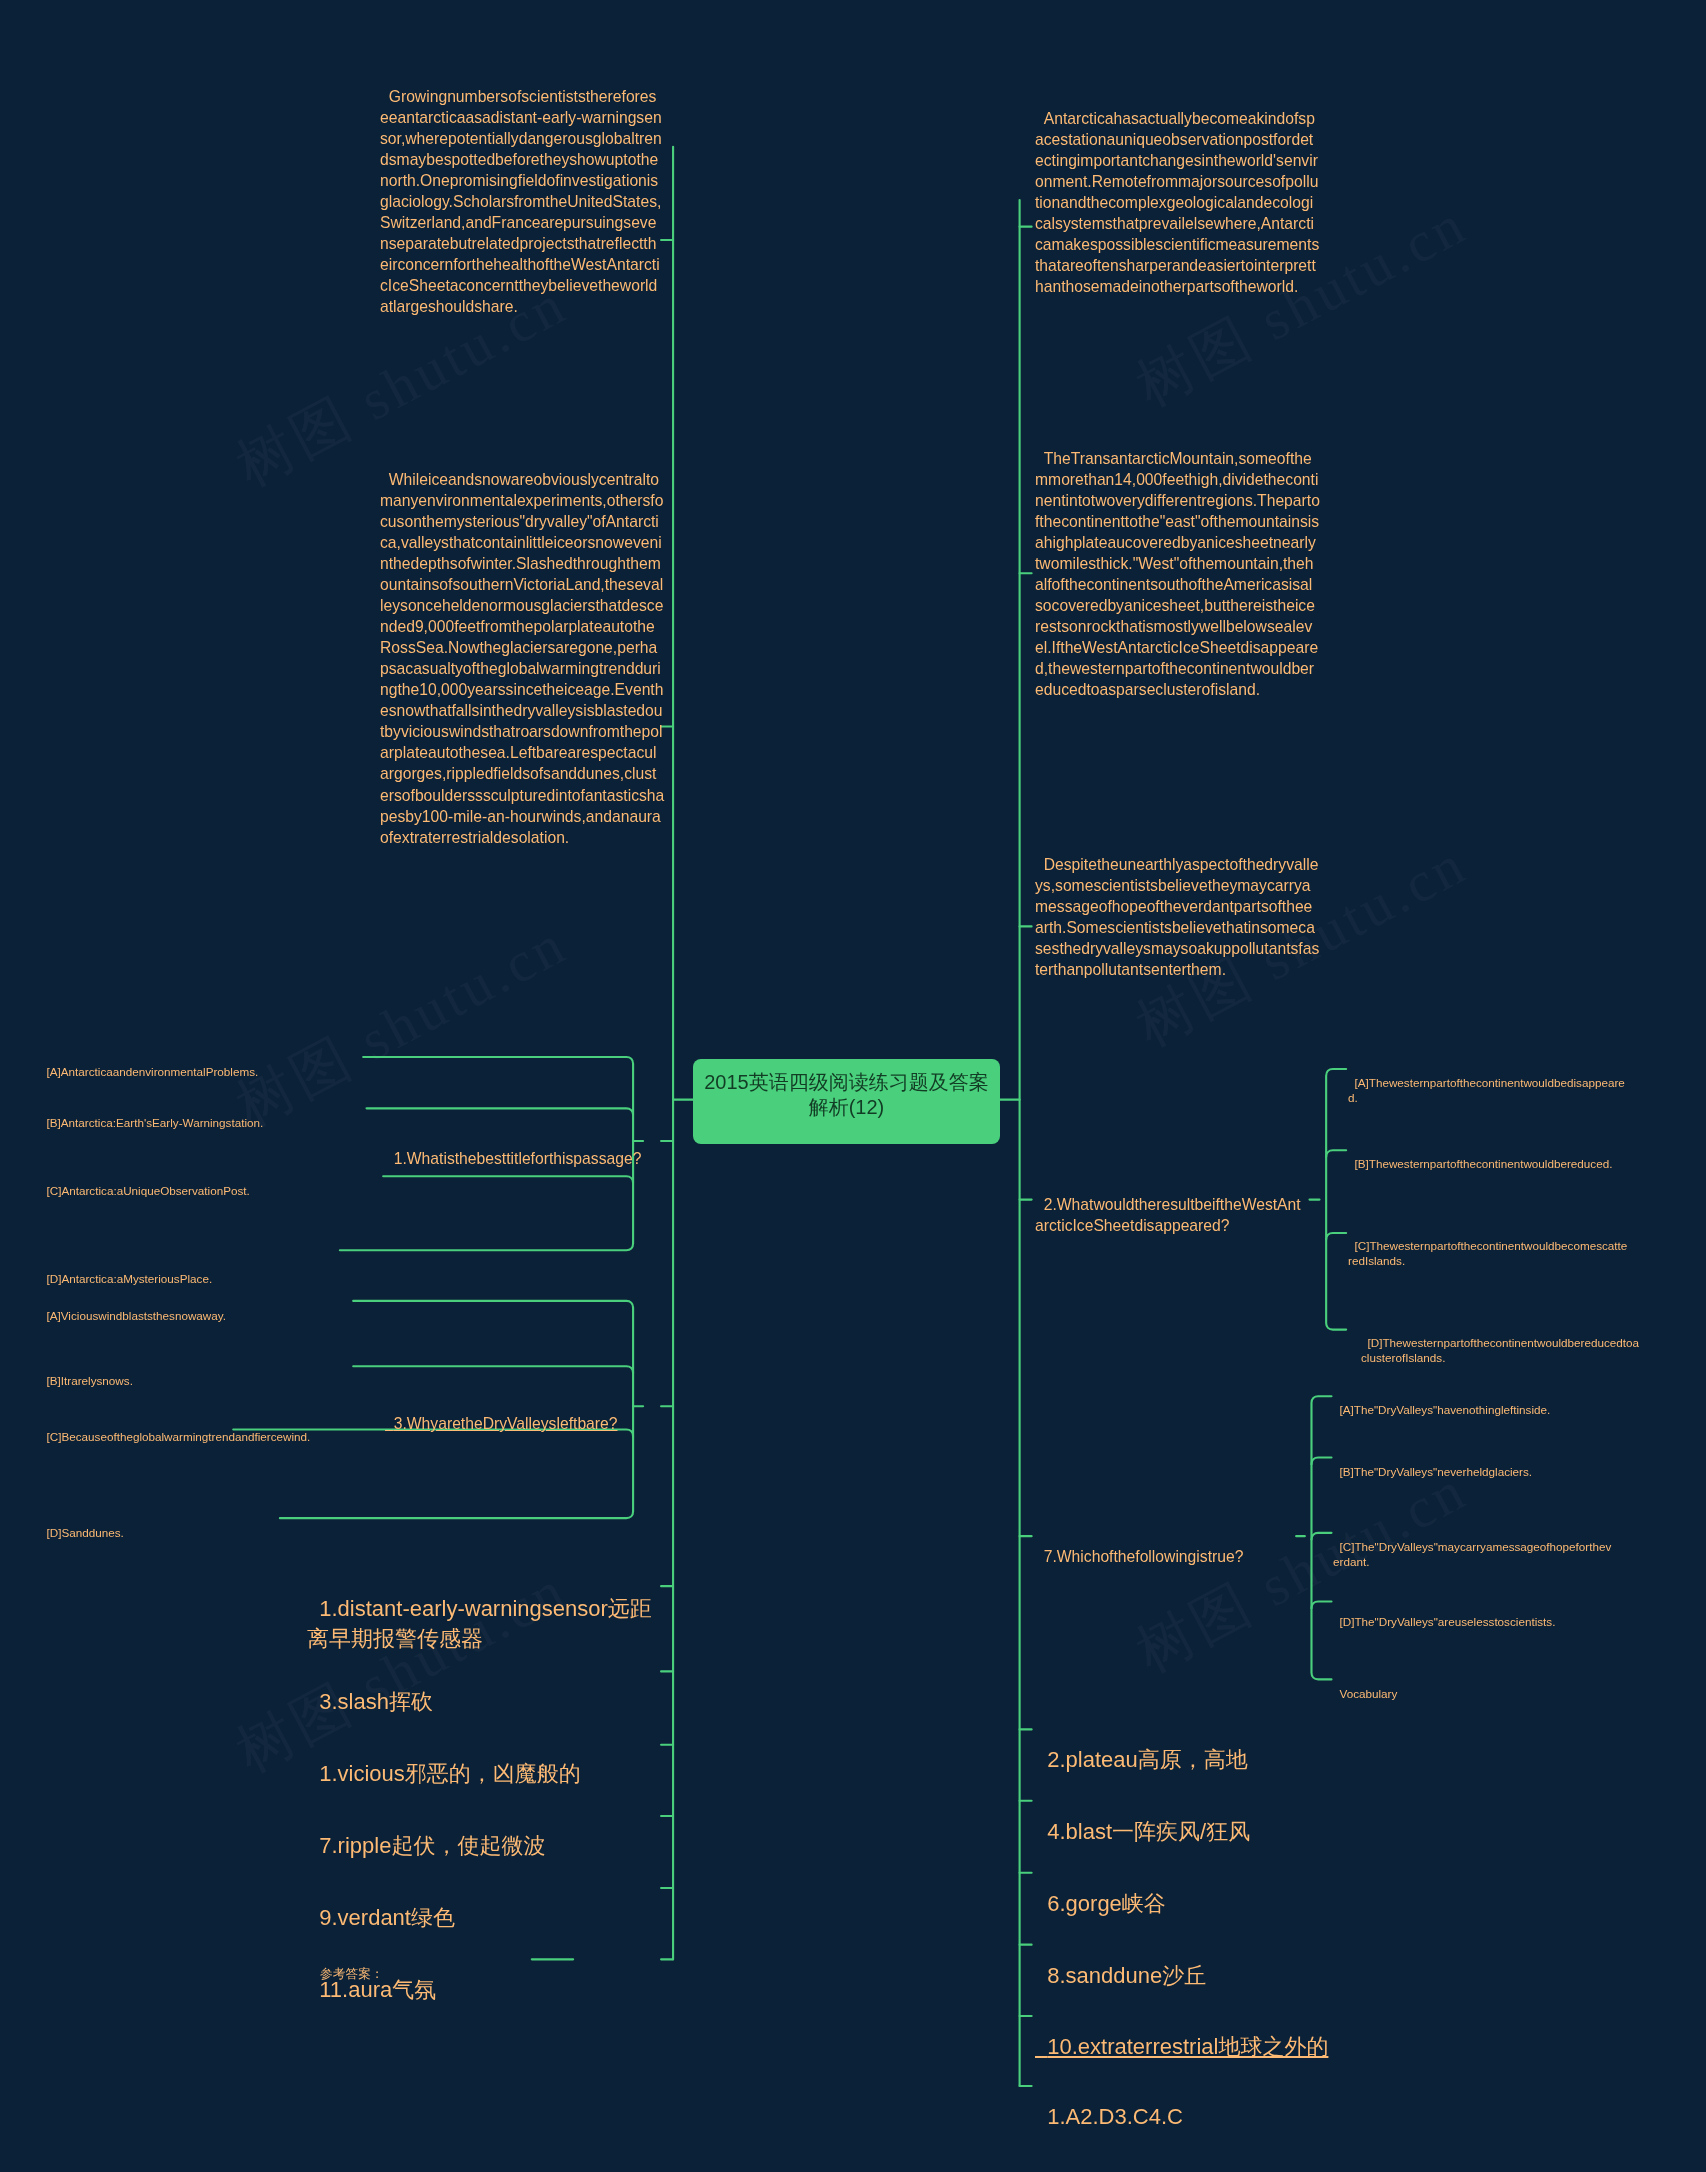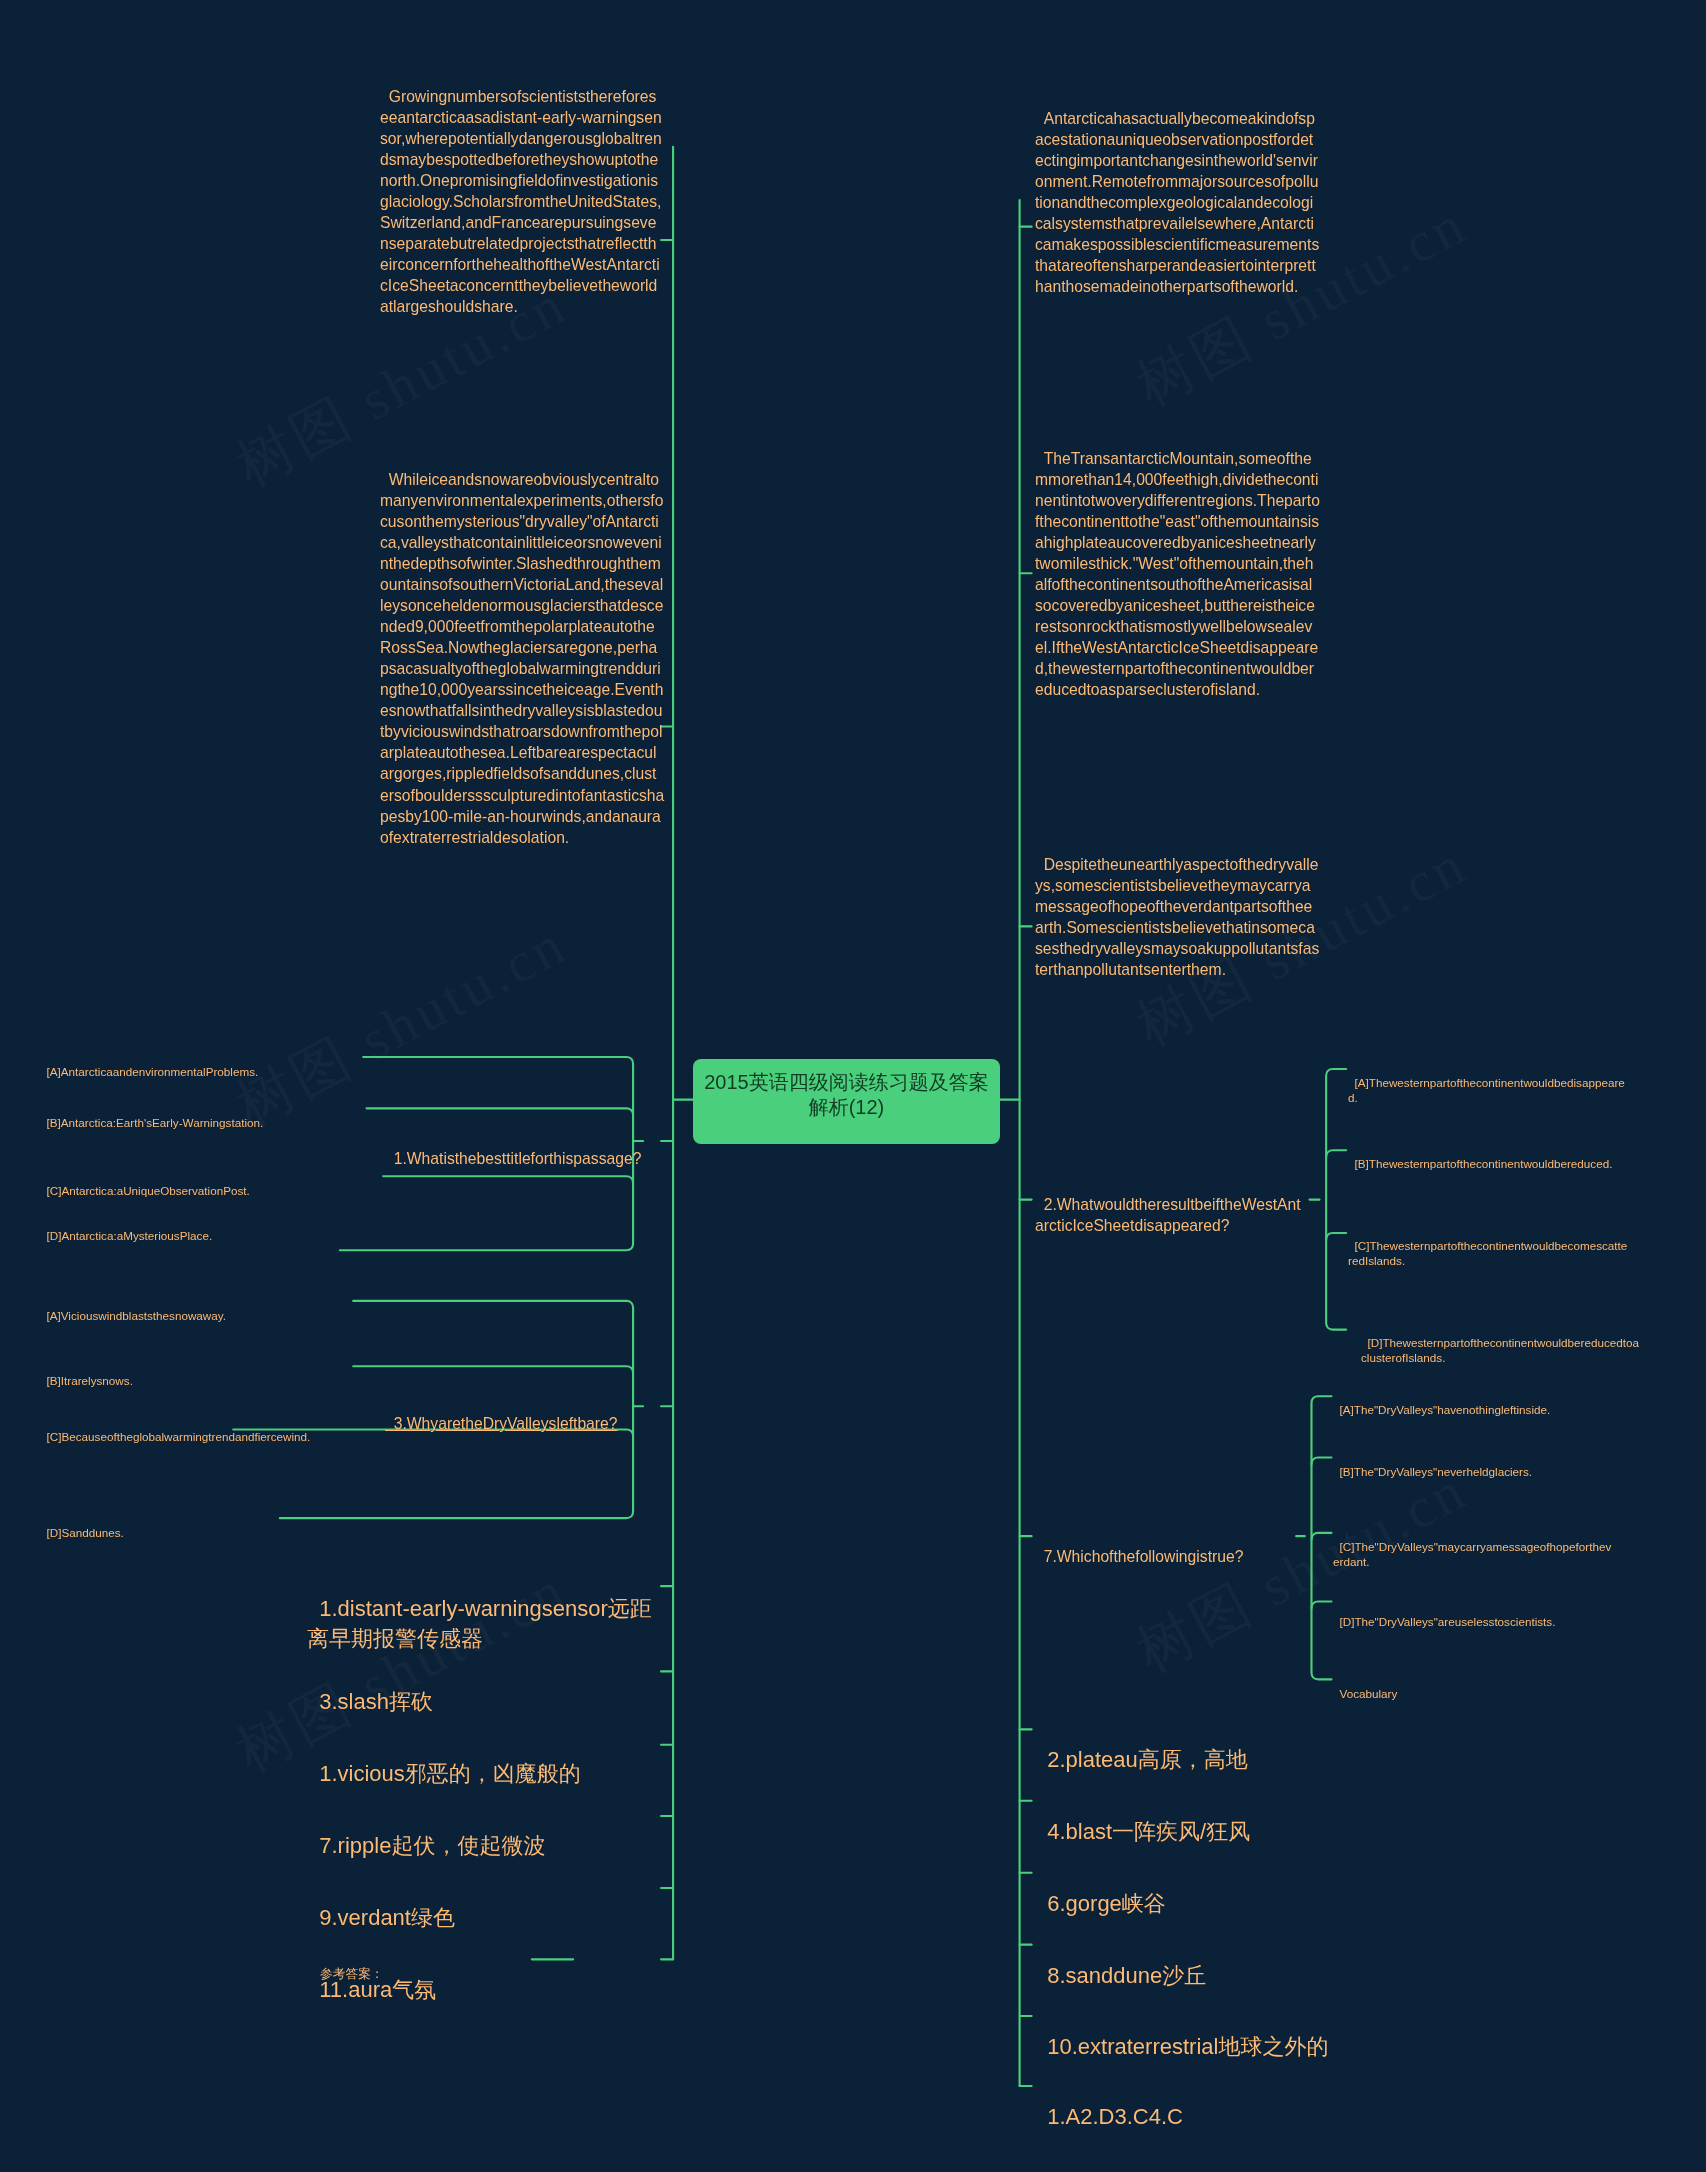--- a/index.html
+++ b/index.html
@@ -136,21 +136,21 @@
 </div>
 <div class="node r tiny" style="left:40px;top:1048px;width:321px;">
   <span>[A]AntarcticaandenvironmentalProblems.</span>
 </div>
 <div class="node r tiny" style="left:40px;top:1099px;width:321px;">
   <span>[B]Antarctica:Earth'sEarly-Warningstation.</span>
 </div>
 <div class="node r tiny" style="left:40px;top:1167px;width:321px;">
   <span>[C]Antarctica:aUniqueObservationPost.</span>
 </div>
-<div class="node r tiny" style="left:40px;top:1212px;width:321px;">
+<div class="node r tiny" style="left:40px;top:1255px;width:321px;">
   <span>[D]Antarctica:aMysteriousPlace.</span>
 </div>
 
 <div class="node l" style="left:385px;top:1392px;width:279px;text-decoration:underline;">
   <span>3.WhyaretheDryValleysleftbare?</span>
 </div>
 <div class="node r tiny" style="left:40px;top:1292px;width:321px;">
   <span>[A]Viciouswindblaststhesnowaway.</span>
 </div>
 <div class="node r tiny" style="left:40px;top:1357px;width:321px;">
@@ -225,19 +225,19 @@
 </div>
 <div class="node l vocab" style="left:1035px;top:1788px;width:359px;">
   <span>4.blast一阵疾风/狂风</span>
 </div>
 <div class="node l vocab" style="left:1035px;top:1860px;width:359px;">
   <span>6.gorge峡谷</span>
 </div>
 <div class="node l vocab" style="left:1035px;top:1932px;width:359px;">
   <span>8.sanddune沙丘</span>
 </div>
-<div class="node l vocab" style="left:1035px;top:2003px;width:359px;">
+<div class="node l vocab" style="left:1035px;top:2003px;width:359px;text-decoration:underline;">
   <span>10.extraterrestrial地球之外的</span>
 </div>
 <div class="node l vocab" style="left:1035px;top:2073px;width:359px;">
   <span>1.A2.D3.C4.C</span>
 </div>
 
 
 </body></html>

